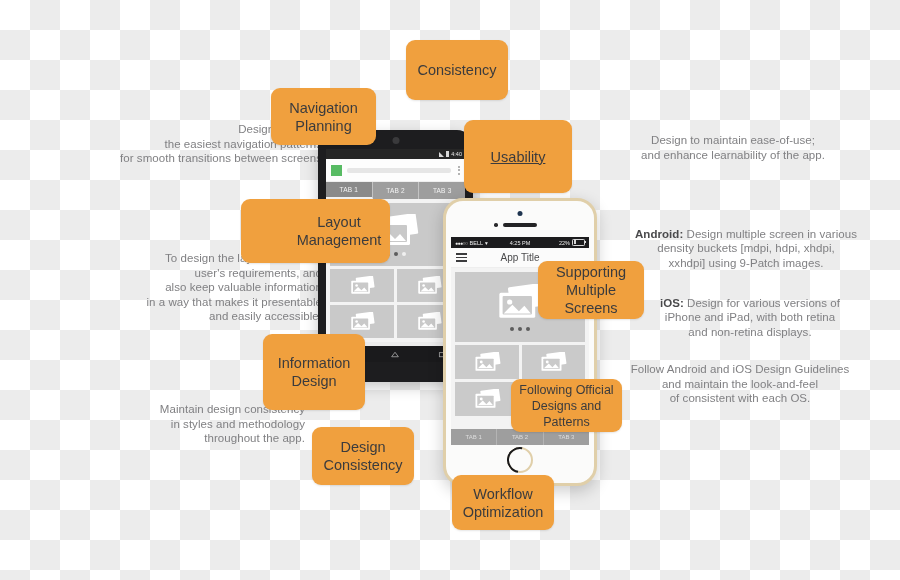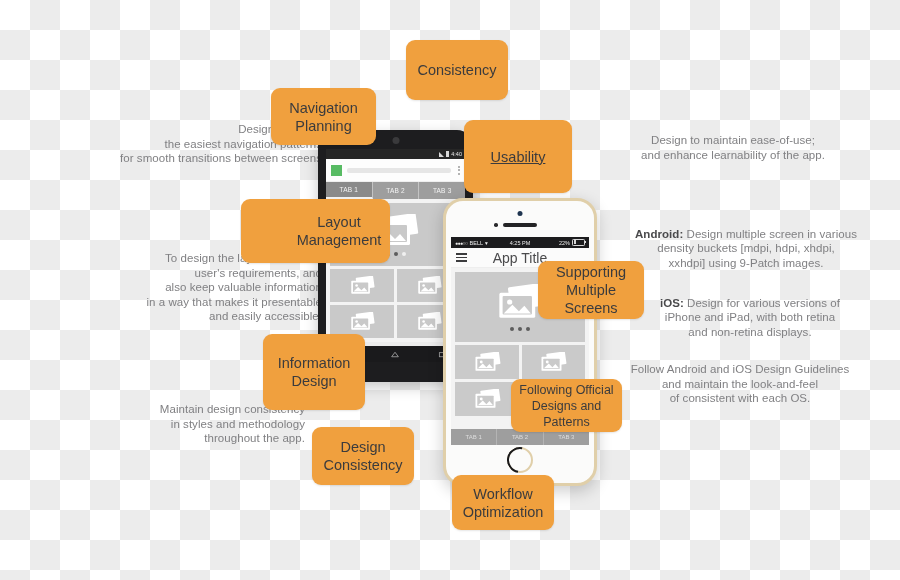--- a/index.html
+++ b/index.html
@@ -140,21 +140,21 @@
   #ip-status .battshell::after{
     content:"";position:absolute;right:-2px;top:1.6px;width:1px;height:2px;background:#d8d8d8;
   }
   #ip-status .battfill{position:absolute;left:.7px;top:.7px;height:3.4px;width:2.6px;background:#d8d8d8;}
   #ip-navbar{
     height:19px;background:#fbfbfb;display:flex;align-items:center;
     padding:0 5px;border-bottom:1px solid #eee;
   }
   #ip-burger{display:flex;flex-direction:column;gap:1.8px;}
   #ip-burger i{display:block;width:11px;height:1.8px;background:#3b3b3d;}
-  #ip-title{flex:1;text-align:center;color:#4a4a4c;font-size:14px;margin-right:11px;}
+  #ip-title{flex:1;text-align:center;color:#4a4a4c;font-size:10px;margin-right:11px;}
   #ip-body{padding:4px;}
   #ip-hero{
     height:70px;background:#cacaca;display:flex;flex-direction:column;
     align-items:center;justify-content:center;gap:7px;
   }
   #ip-grid{display:grid;grid-template-columns:1fr 1fr;gap:3px;margin-top:3px;}
   #ip-grid .cell{height:34px;background:#cacaca;display:flex;align-items:center;justify-content:center;}
   #ip-tabs{
     position:absolute;left:0;bottom:0;width:100%;height:16px;background:#9e9e9e;display:flex;
   }

